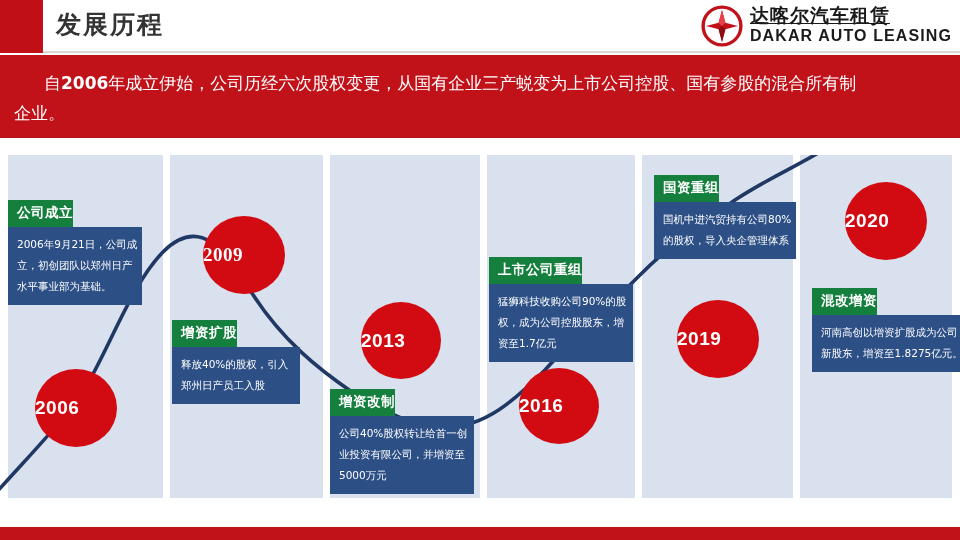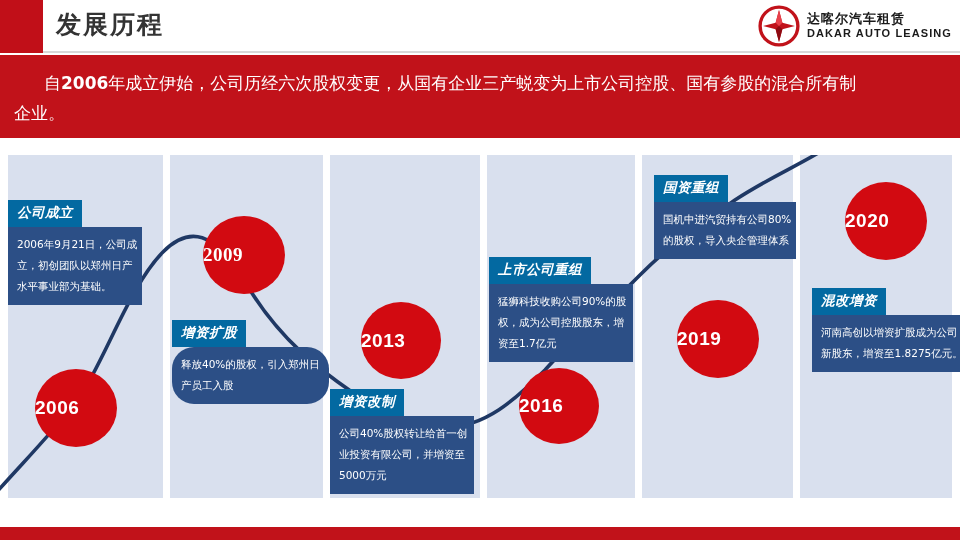--- a/index.html
+++ b/index.html
@@ -28,26 +28,27 @@
   #header-rule {
     position:absolute; left:43px; top:51px; width:917px; height:2px;
     background:#d8d8d8;
   }
 
   
   #logo { position:absolute; right:8px; top:4px; height:44px; display:flex; align-items:center; }
   #logo-mark { width:42px; height:42px; flex:0 0 42px; }
   #logo-text { margin-left:7px; display:flex; flex-direction:column; justify-content:center; }
   #logo-cn {
-    font-size:13px; font-weight:bold; color:#1a1a1a; line-height:1.05;
+    font-size:19px; font-weight:bold; color:#1a1a1a; line-height:1.05;
     letter-spacing:1px;
     font-family:"DejaVu Sans","Liberation Sans",sans-serif;
+    text-decoration:underline;
   }
   #logo-en {
-    font-size:11px; font-weight:bold; color:#1a1a1a; line-height:1.15;
+    font-size:16px; font-weight:bold; color:#1a1a1a; line-height:1.15;
     letter-spacing:1.1px; margin-top:1px;
   }
 
   
   #banner {
     position:absolute; left:0; top:55px; width:960px; height:83px;
     background:#c1121a; color:#ffffff;
     padding:13px 16px 0 14px;
     font-size:17px; line-height:30px;
     font-family:"DejaVu Sans","Liberation Sans",sans-serif;
@@ -77,27 +78,26 @@
     display:flex; align-items:center; justify-content:flex-start;
     color:#ffffff; font-weight:bold; font-size:19px;
     font-family:"Liberation Sans","DejaVu Sans",sans-serif;
     letter-spacing:0.5px;
   }
 
   
   .card { position:absolute; }
   .card-title {
     display:inline-block;
-    background:#0369a1; color:#ffffff;
+    background:#15803d; color:#ffffff;
     font-size:13.5px; font-weight:bold;
-    padding:4px 9px 5px 9px;
+    padding:4px 0 5px 9px;
     letter-spacing:0.5px;
     font-family:"DejaVu Sans","Liberation Sans",sans-serif;
     white-space:nowrap;
-    font-style:italic;
   }
   .card-body {
     background:#2c4f86; color:#ffffff;
     font-size:10.5px; line-height:21px;
     padding:7px 3px 8px 9px;
     font-family:"DejaVu Sans","Liberation Sans",sans-serif;
   }
 
   
   #footer {
@@ -173,21 +173,21 @@
   <span>2020</span>
 </div>
 
 <div class="card" style="left:8px; top:200px; width:160px;">
   <div class="card-title">公司成立</div>
   <div class="card-body" style="width:134px;">2006年9月21日，公司成立，初创团队以郑州日产水平事业部为基础。</div>
 </div>
 
 <div class="card" style="left:172px; top:320px; width:134px;">
   <div class="card-title">增资扩股</div>
-  <div class="card-body" style="width:157px;border-radius:22px;">释放40%的股权，引入郑州日产员工入股</div>
+  <div class="card-body" style="width:128px;">释放40%的股权，引入郑州日产员工入股</div>
 </div>
 
 <div class="card" style="left:330px; top:389px; width:144px;">
   <div class="card-title">增资改制</div>
   <div class="card-body" style="width:144px;">公司40%股权转让给首一创业投资有限公司，并增资至5000万元</div>
 </div>
 
 <div class="card" style="left:489px; top:257px; width:144px;">
   <div class="card-title">上市公司重组</div>
   <div class="card-body" style="width:144px;">猛狮科技收购公司90%的股权，成为公司控股股东，增资至1.7亿元</div>

